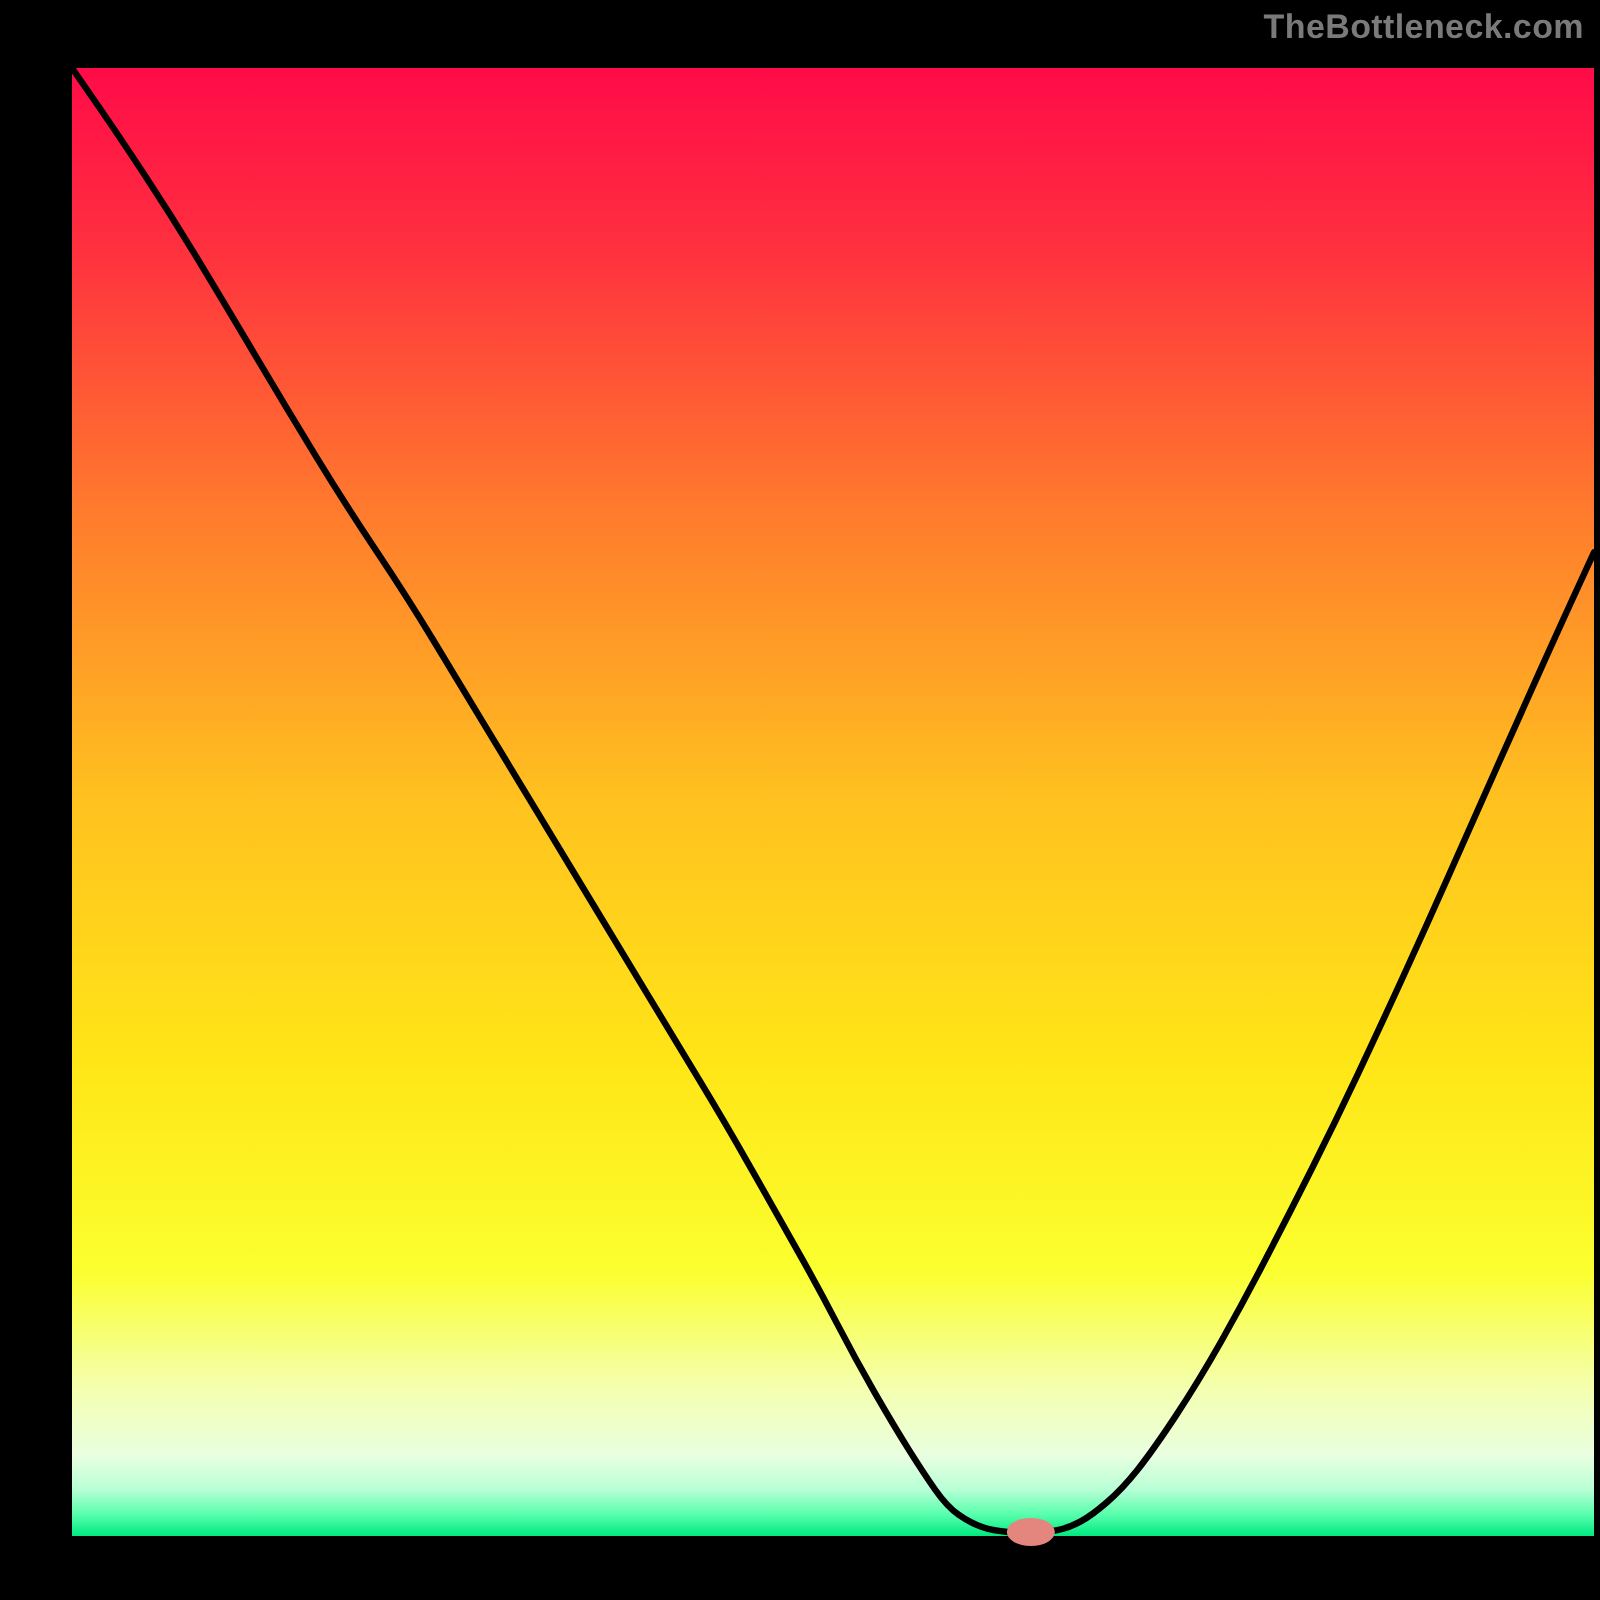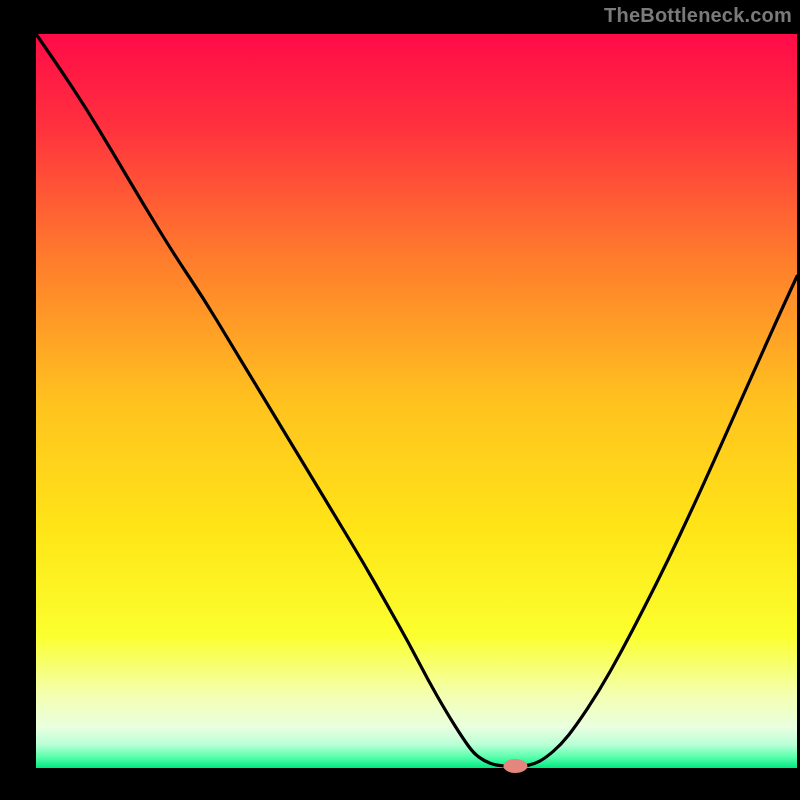--- a/index.html
+++ b/index.html
@@ -14,21 +14,21 @@
   .container {
     position: relative;
     width: 800px;
     height: 800px;
   }
   .watermark {
     position: absolute;
     top: 4px;
     right: 8px;
     color: #7a7a7a;
-    font-size: 20px;
+    font-size: 17px;
     font-weight: 600;
     letter-spacing: 0.2px;
     z-index: 10;
   }
   svg.chart {
     position: absolute;
     left: 0;
     top: 0;
   }
 </style>

